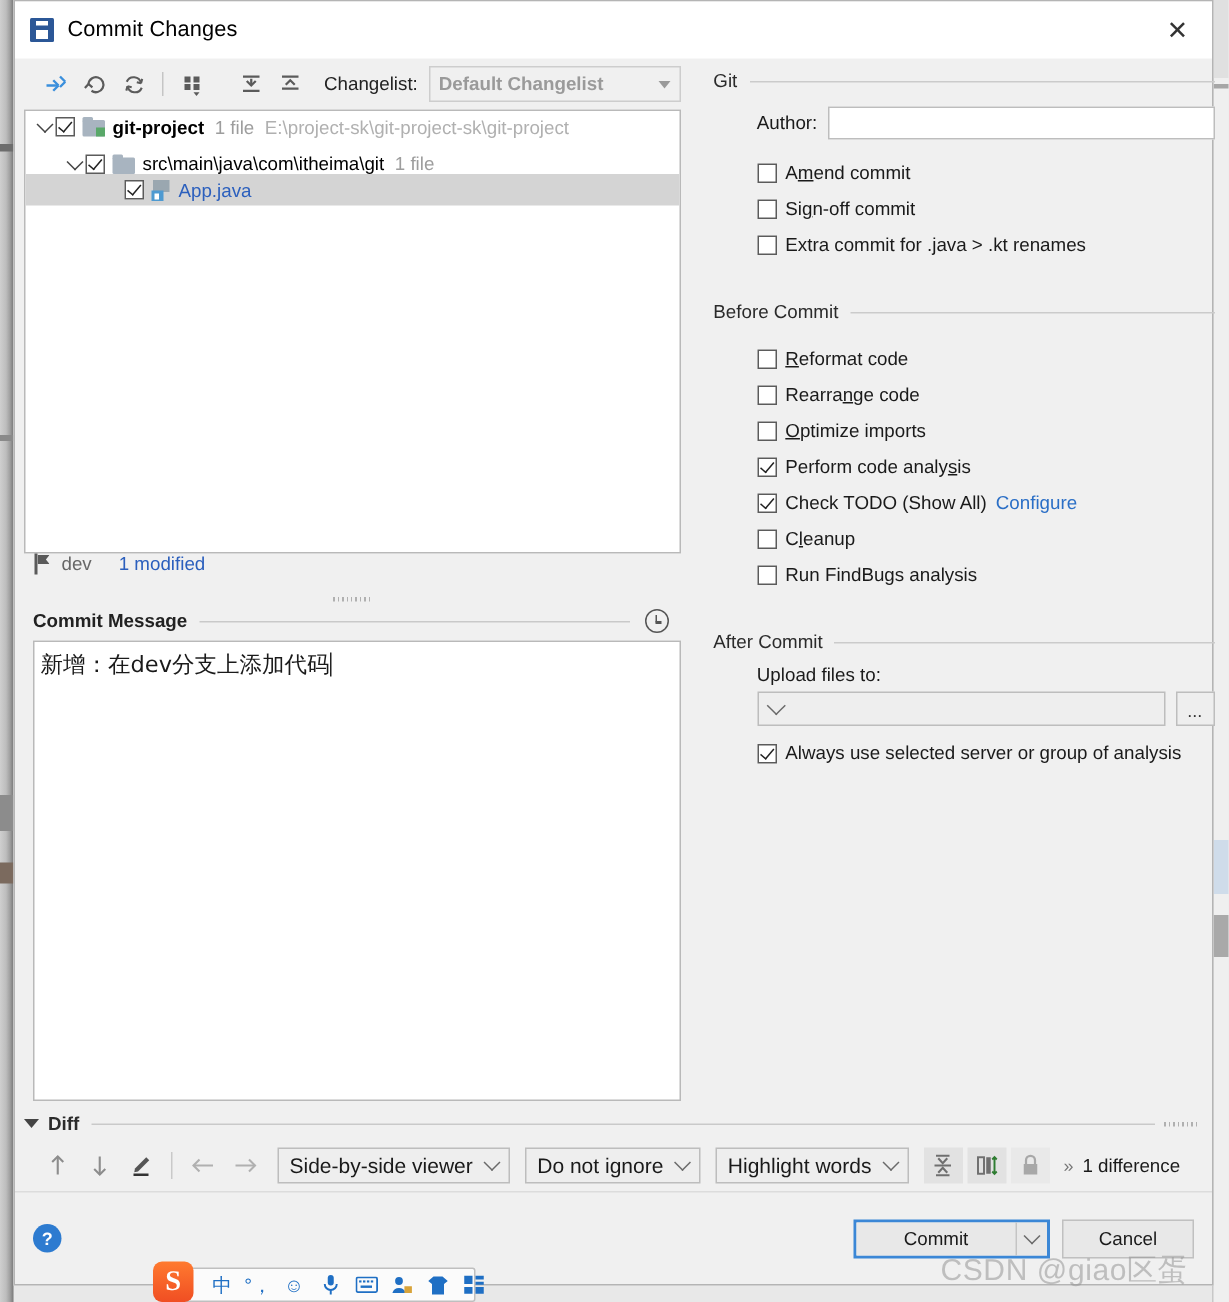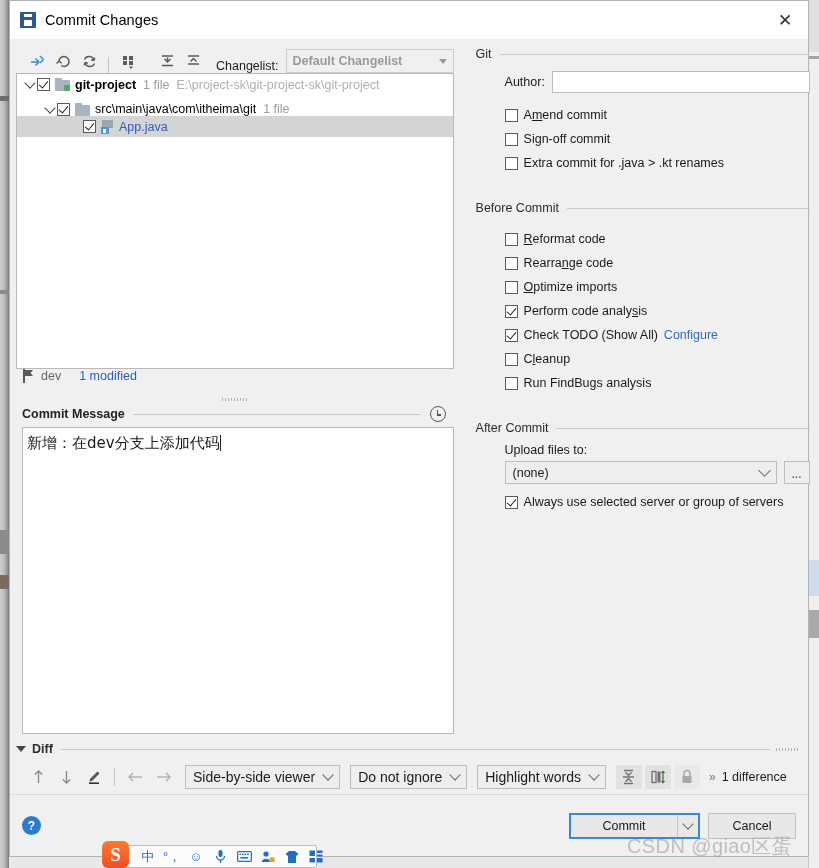--- a/index.html
+++ b/index.html
@@ -83,21 +83,21 @@
     width: 459px; box-sizing: border-box;
     padding: 0 0 0 6px;
     display: flex; flex-direction: column;
   }
   #rightcol {
     flex: 1; padding: 8px 10px 0 22px; box-sizing: border-box;
   }
 
   
   #cl-toolbar {
-    height: 34px; display:flex; align-items:flex-end; gap: 0px;
+    height: 34px; display:flex; align-items:center; gap: 0px;
     padding-left: 8px; box-sizing:border-box;
   }
   .tb-btn {
     width: 26px; height: 24px;
     display:flex; align-items:center; justify-content:center;
     flex:none;
   }
   .tb-sep {
     width: 1px; height: 16px; background:#c5c5c5; margin: 0 6px;
     flex: none;
@@ -571,28 +571,27 @@
           </div>
         </div>
 
         <div class="grp-head" style="margin-top:26px;">
           <span class="t">After Commit</span>
           <span class="rule"></span>
         </div>
         <div class="upl-lbl">Upload files to:</div>
         <div class="sel-row">
           <div class="selbox">
-            <span class="sv">(none)</span>
             <span class="chev-d"></span>
           </div>
           <div class="dots-btn">...</div>
         </div>
         <div class="cbrow" style="margin-top:6px;">
           <span class="ckbox on"></span>
-          <span class="lbl">Always use selected server or group of servers</span>
+          <span class="lbl">Always use selected server or group of analysis</span>
         </div>
       </div>
     </div>
 
     <div id="diff-head">
       <span class="tri"></span>
       <span class="t">Diff</span>
       <span class="rule"></span>
       <span class="dots"></span>
     </div>

